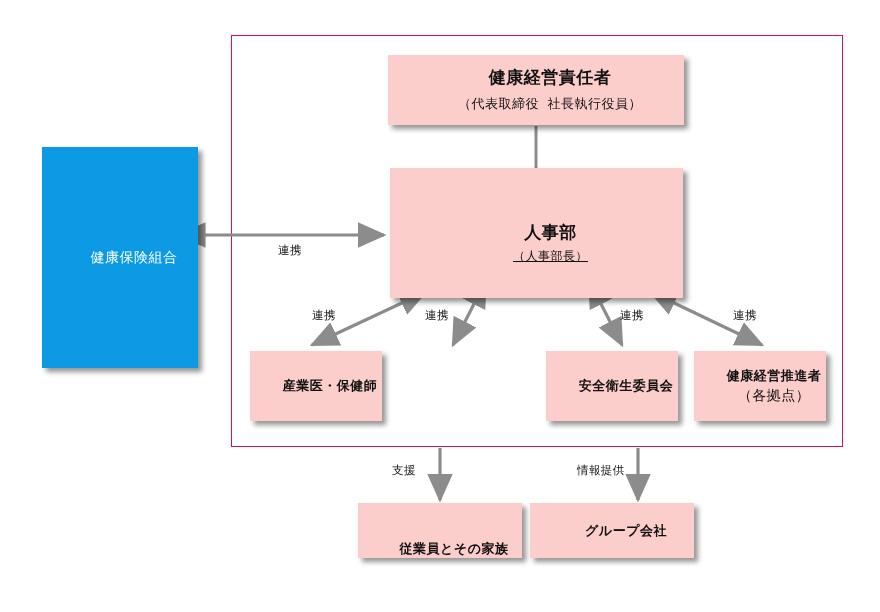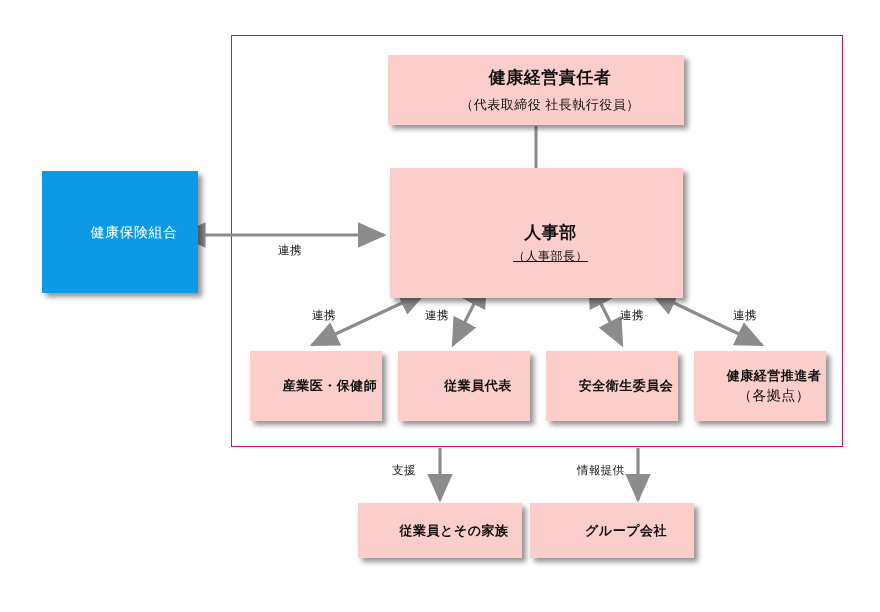--- a/index.html
+++ b/index.html
@@ -60,50 +60,50 @@
   .node .sub {
     font-weight: normal;
     letter-spacing: 0.5px;
   }
 
   
   #node-exec {
     left: 388px; top: 55px; width: 296px; height: 70px;
   }
   #node-exec .main { font-size: 17px; margin-bottom: 6px; }
-  #node-exec .sub  { font-size: 13px; }
+  #node-exec .sub  { font-size: 13px; font-family: Liberation Mono, monospace; }
 
   #node-hr {
     left: 390px; top: 168px; width: 293px; height: 130px;
     justify-content: center;
     padding-top: 20px;
   }
   #node-hr .main     { font-size: 17px; }
   #node-hr .main2    { font-size: 19px; font-weight: bold; margin-top: 30px; }
   #node-hr .sub      { font-size: 12px; margin-top: 3px; text-decoration: underline; }
 
   #node-kenpo {
-    left: 42px; top: 147px; width: 156px; height: 122px; margin-top: 24px;
+    left: 42px; top: 147px; width: 156px; height: 221px;
   }
   #node-kenpo .main { font-size: 14px; font-weight: normal; }
 
   .row-node {
     top: 351px; width: 132px; height: 70px;
   }
   #node-sangyoui { left: 250px; }
   #node-daihyo   { left: 398px; }
   #node-anzen    { left: 546px; }
   #node-suishin  { left: 694px; }
   .row-node .main { font-size: 13px; }
   .row-node .sub  { font-size: 14px; margin-top: 2px; }
 
   .bottom-node {
     top: 503px; width: 164px; height: 55px;
   }
-  #node-kazoku { left: 358px; }
+  #node-kazoku { left: 358px; justify-content: flex-end; }
   #node-group  { left: 530px; }
   .bottom-node .main { font-size: 13px; }
 
   
   .conn-label {
     position: absolute;
     font-size: 11.5px;
     color: #111111;
     white-space: nowrap;
     letter-spacing: 0.4px;
@@ -158,23 +158,20 @@
   </div>
 
   <div class="node blue" id="node-kenpo">
     <span class="main">健康保険組合</span>
   </div>
 
   <div class="node pink row-node" id="node-sangyoui">
     <span class="main">産業医・保健師</span>
   </div>
 
-  <div class="node pink row-node" id="node-daihyo">
-    <span class="main">従業員代表</span>
-  </div>
 
   <div class="node pink row-node" id="node-anzen">
     <span class="main">安全衛生委員会</span>
   </div>
 
   <div class="node pink row-node" id="node-suishin">
     <span class="main">健康経営推進者</span>
     <span class="sub">（各拠点）</span>
   </div>
 

